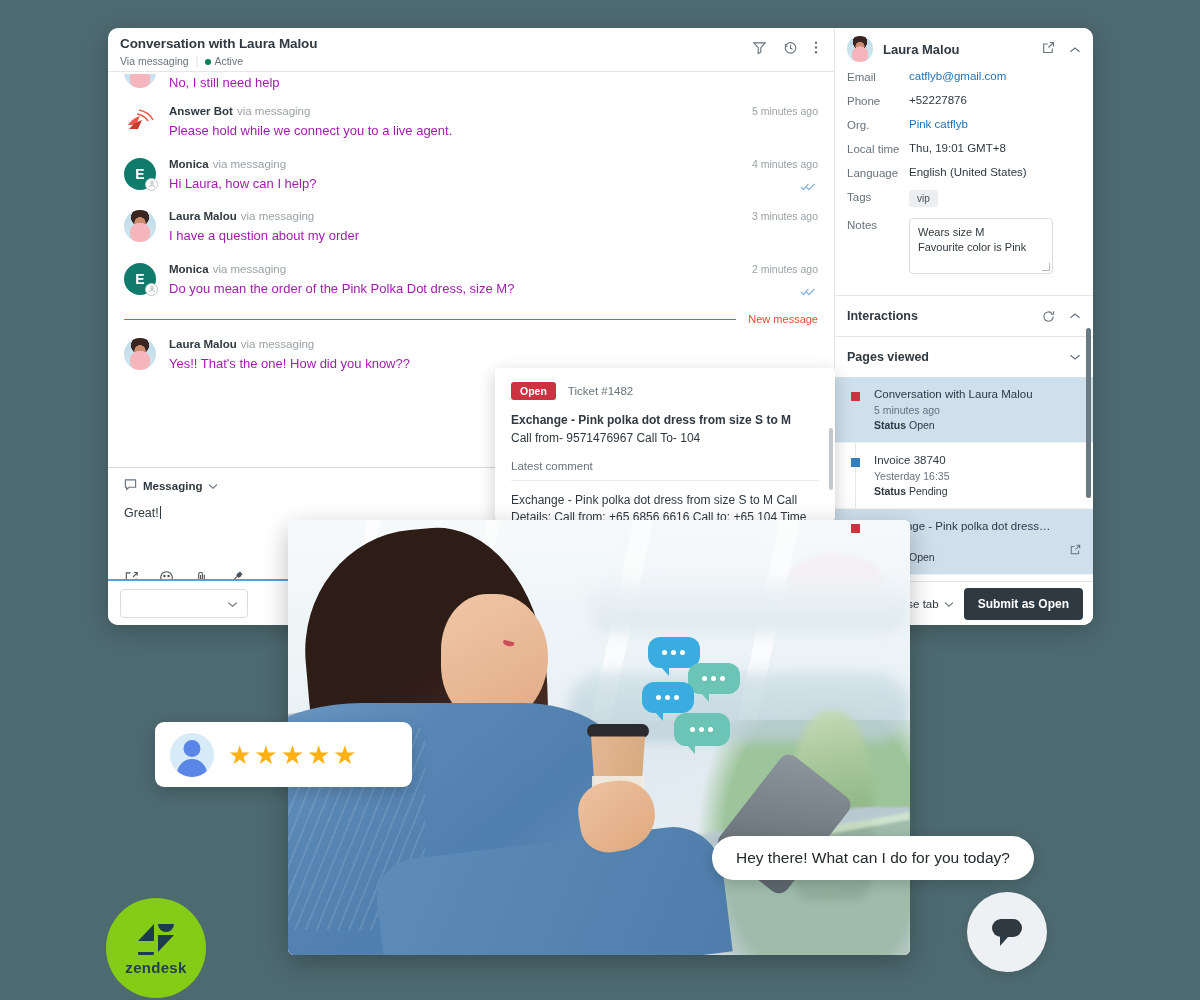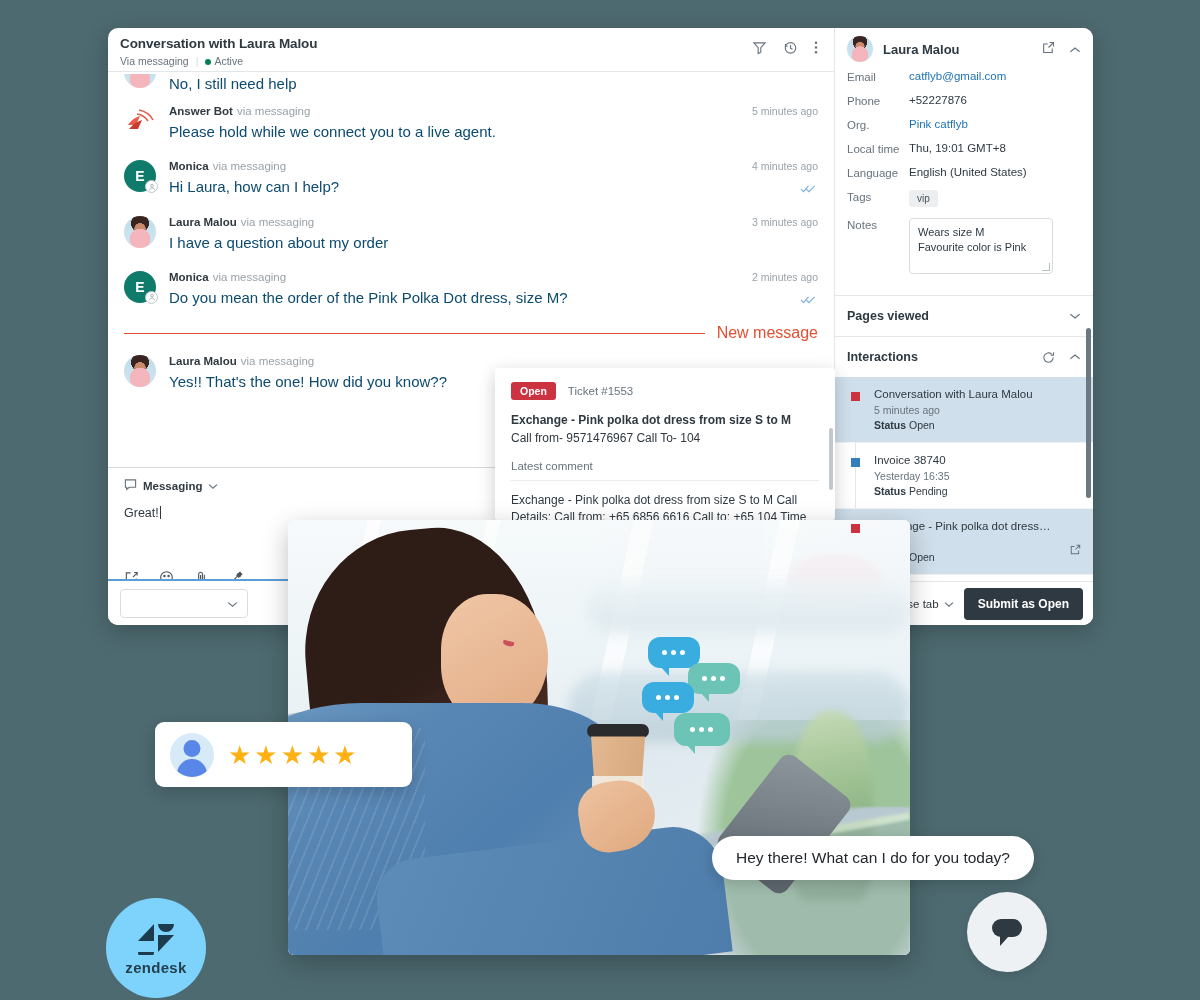--- a/index.html
+++ b/index.html
@@ -112,22 +112,22 @@
   }
   .msg-body { flex: 1; min-width: 0; }
   .msg-head {
     font-size: 11.5px;
     color: #2f3941;
     margin-bottom: 5px;
   }
   .msg-author { font-weight: bold; margin-top: 13px; }
   .msg-via { color: #9aa2a8; font-weight: normal; margin-left: 4px; }
   .msg-text {
-    font-size: 15px;
-    color: #0c4a6e;
+    font-size: 13px;
+    color: #a21caf;
     line-height: 1.35;
   }
   .msg-time {
     position: absolute;
     right: 0; top: 9px;
     font-size: 10.5px;
     color: #9aa2a8;
     white-space: nowrap;
   }
   .msg-read {
@@ -137,21 +137,21 @@
     font-size: 11px;
   }
 
   
   .new-divider {
     display: flex; align-items: center;
     margin: 7px 0 4px 0;
   }
   .new-divider .line { flex: 1; height: 1px; background: #e34f32; }
   .new-divider .lbl {
-    color: #e34f32; font-size: 16px; padding-left: 12px; white-space: nowrap;
+    color: #e34f32; font-size: 11px; padding-left: 12px; white-space: nowrap;
   }
 
   
   .composer {
     border-top: 1px solid #d4dade;
     padding: 10px 16px 0 16px;
     height: 158px;
     position: relative;
   }
   .channel-row {
@@ -496,21 +496,21 @@
     box-shadow: 0 4px 14px rgba(0,0,0,0.16);
     white-space: nowrap;
   }
 
   
   .zd-logo {
     position: absolute;
     left: 106px; top: 898px;
     width: 100px; height: 100px;
     border-radius: 50%;
-    background: #7dd3fc;
+    background: #84cc16;
     display: flex; flex-direction: column;
     align-items: center; justify-content: center;
     gap: 4px;
   }
   .zd-word {
     font-size: 15px; font-weight: bold; color: #24404f; letter-spacing: .3px;
   }
 
   
   .launcher {
@@ -774,48 +774,48 @@
       </div>
       <div class="fld">
         <div class="fld-label">Tags</div>
         <div><span class="tag-chip">vip</span></div>
       </div>
       <div class="fld">
         <div class="fld-label">Notes</div>
         <div class="notes-box" style="white-space:pre-line">Wears size M
 Favourite color is Pink</div>
       </div>
-    </div>
-
-    <div class="section-hdr">
-      <span>Pages viewed</span>
-      <span class="sp"></span>
-      <span class="ic">
-        <svg width="12" height="8" viewBox="0 0 12 8" fill="none" stroke="#68737d" stroke-width="1.2">
-            <path d="M1.4 2.2 6 6 10.6 2.2"></path>
-          </svg>
-      </span>
     </div>
 
     <div class="section-hdr">
       <span>Interactions</span>
       <span class="sp"></span>
       <span class="ic">
         <svg width="13" height="13" viewBox="0 0 14 14" fill="none" stroke="#68737d" stroke-width="1.2">
             <path d="M12 7a5 5 0 1 1-1.6-3.6"></path>
             <path d="M12.4 1.4v3h-3"></path>
           </svg>
       </span>
       <span class="ic">
         <svg width="12" height="8" viewBox="0 0 12 8" fill="none" stroke="#68737d" stroke-width="1.2">
             <path d="M1.4 5.8 6 2 10.6 5.8"></path>
           </svg>
       </span>
     </div>
 
+    <div class="section-hdr">
+      <span>Pages viewed</span>
+      <span class="sp"></span>
+      <span class="ic">
+        <svg width="12" height="8" viewBox="0 0 12 8" fill="none" stroke="#68737d" stroke-width="1.2">
+            <path d="M1.4 2.2 6 6 10.6 2.2"></path>
+          </svg>
+      </span>
+    </div>
+
     <div class="inter-list">
       <div class="inter-rail"></div>
 
       <div class="inter-item sel">
         <div class="inter-sq" style="background:#cc3340"></div>
         <div>
           <div class="inter-title">Conversation with Laura Malou</div>
           <div class="inter-time">5 minutes ago</div>
           <div class="inter-status"><span style="font-weight:bold">Status</span> <span>Open</span></div>
         </div>
@@ -865,21 +865,21 @@
         </span>
       </div>
       <button class="submit-btn">Submit as Open</button>
     </div>
   </div>
 </div>
 
 <div class="ticket-card">
   <div class="tk-row">
     <span class="tk-badge">Open</span>
-    <span class="tk-num">Ticket #1553</span>
+    <span class="tk-num">Ticket #1482</span>
   </div>
   <div class="tk-title">Exchange - Pink polka dot dress from size S to M</div>
   <div class="tk-sub">Call from- 9571476967 Call To- 104</div>
   <div class="tk-latest">Latest comment</div>
   <div class="tk-comment">Exchange - Pink polka dot dress from size S to M Call Details: Call from: +65 6856 6616 Call to: +65 104 Time of call: 2024-</div>
   <div class="tk-scroll"></div>
 </div>
 
 <div class="photo-panel">
   <div class="bg-scene"></div>

